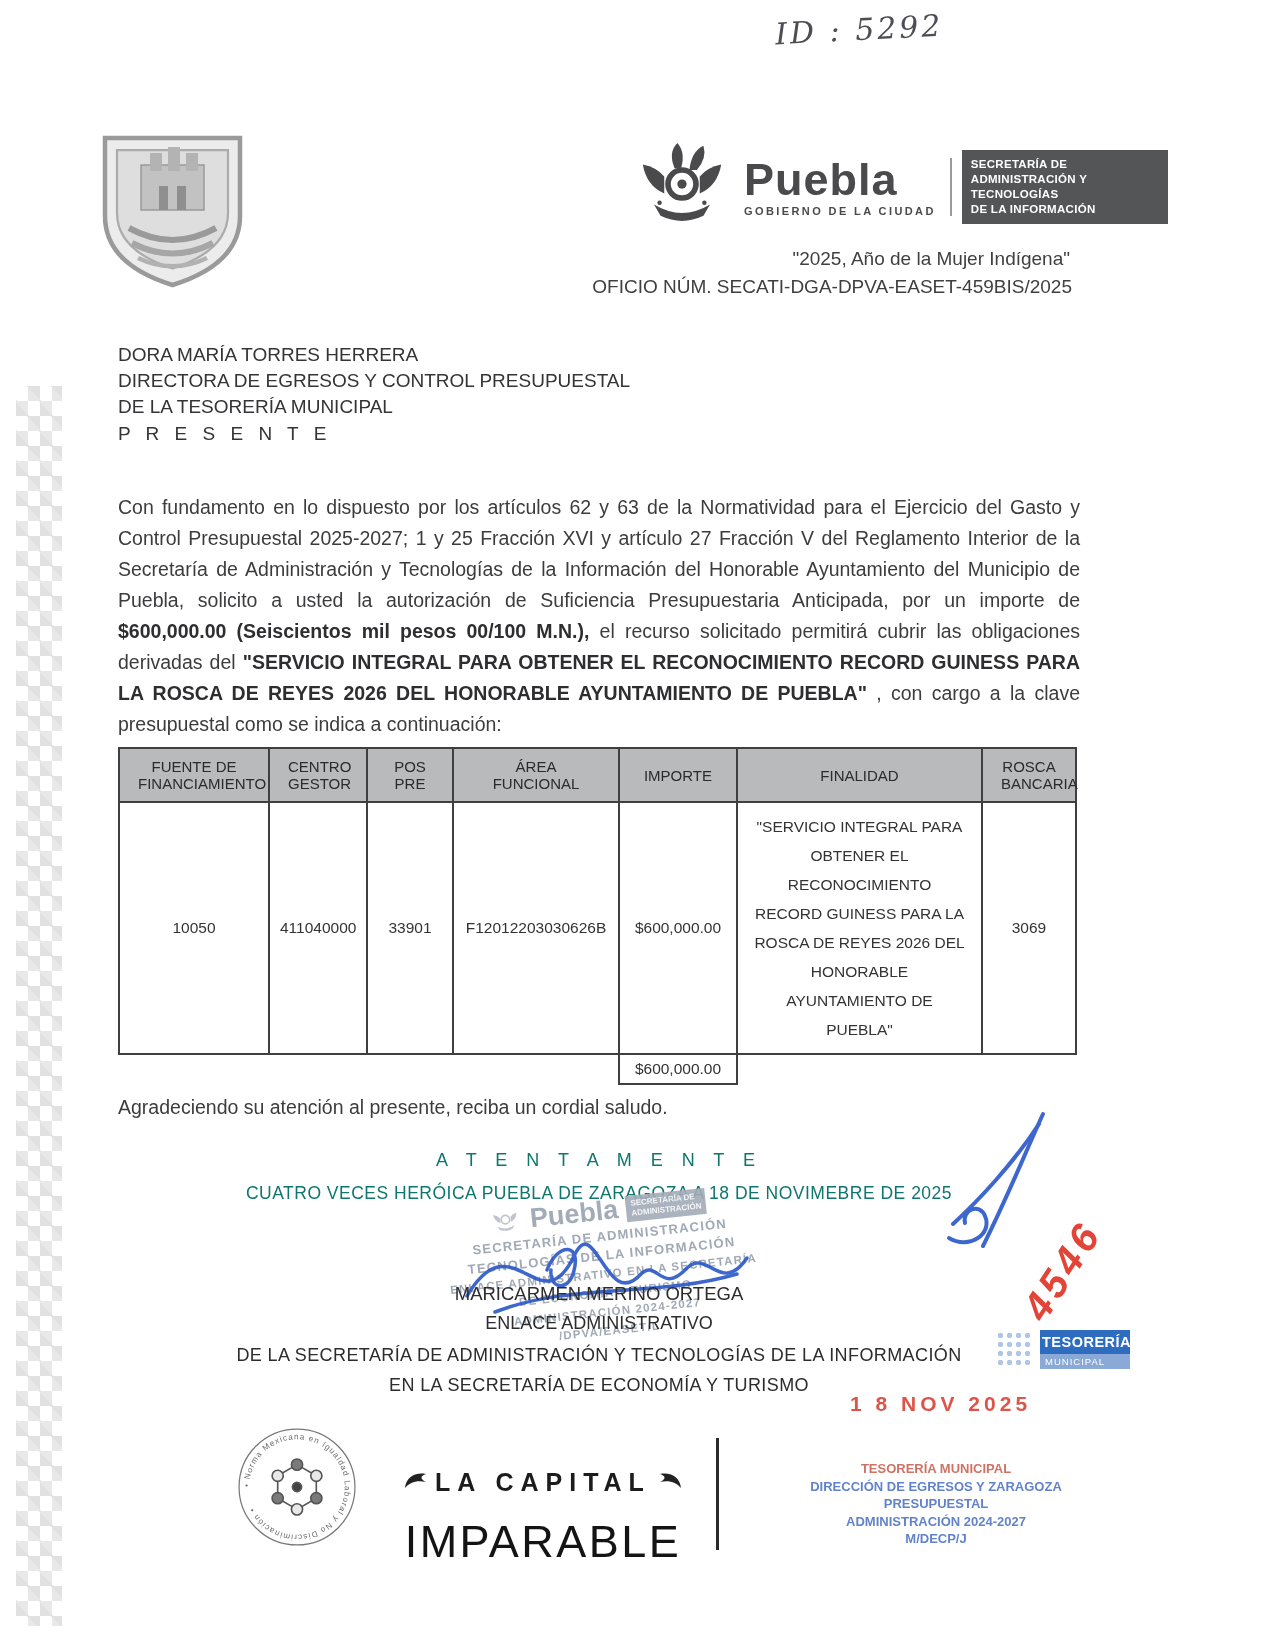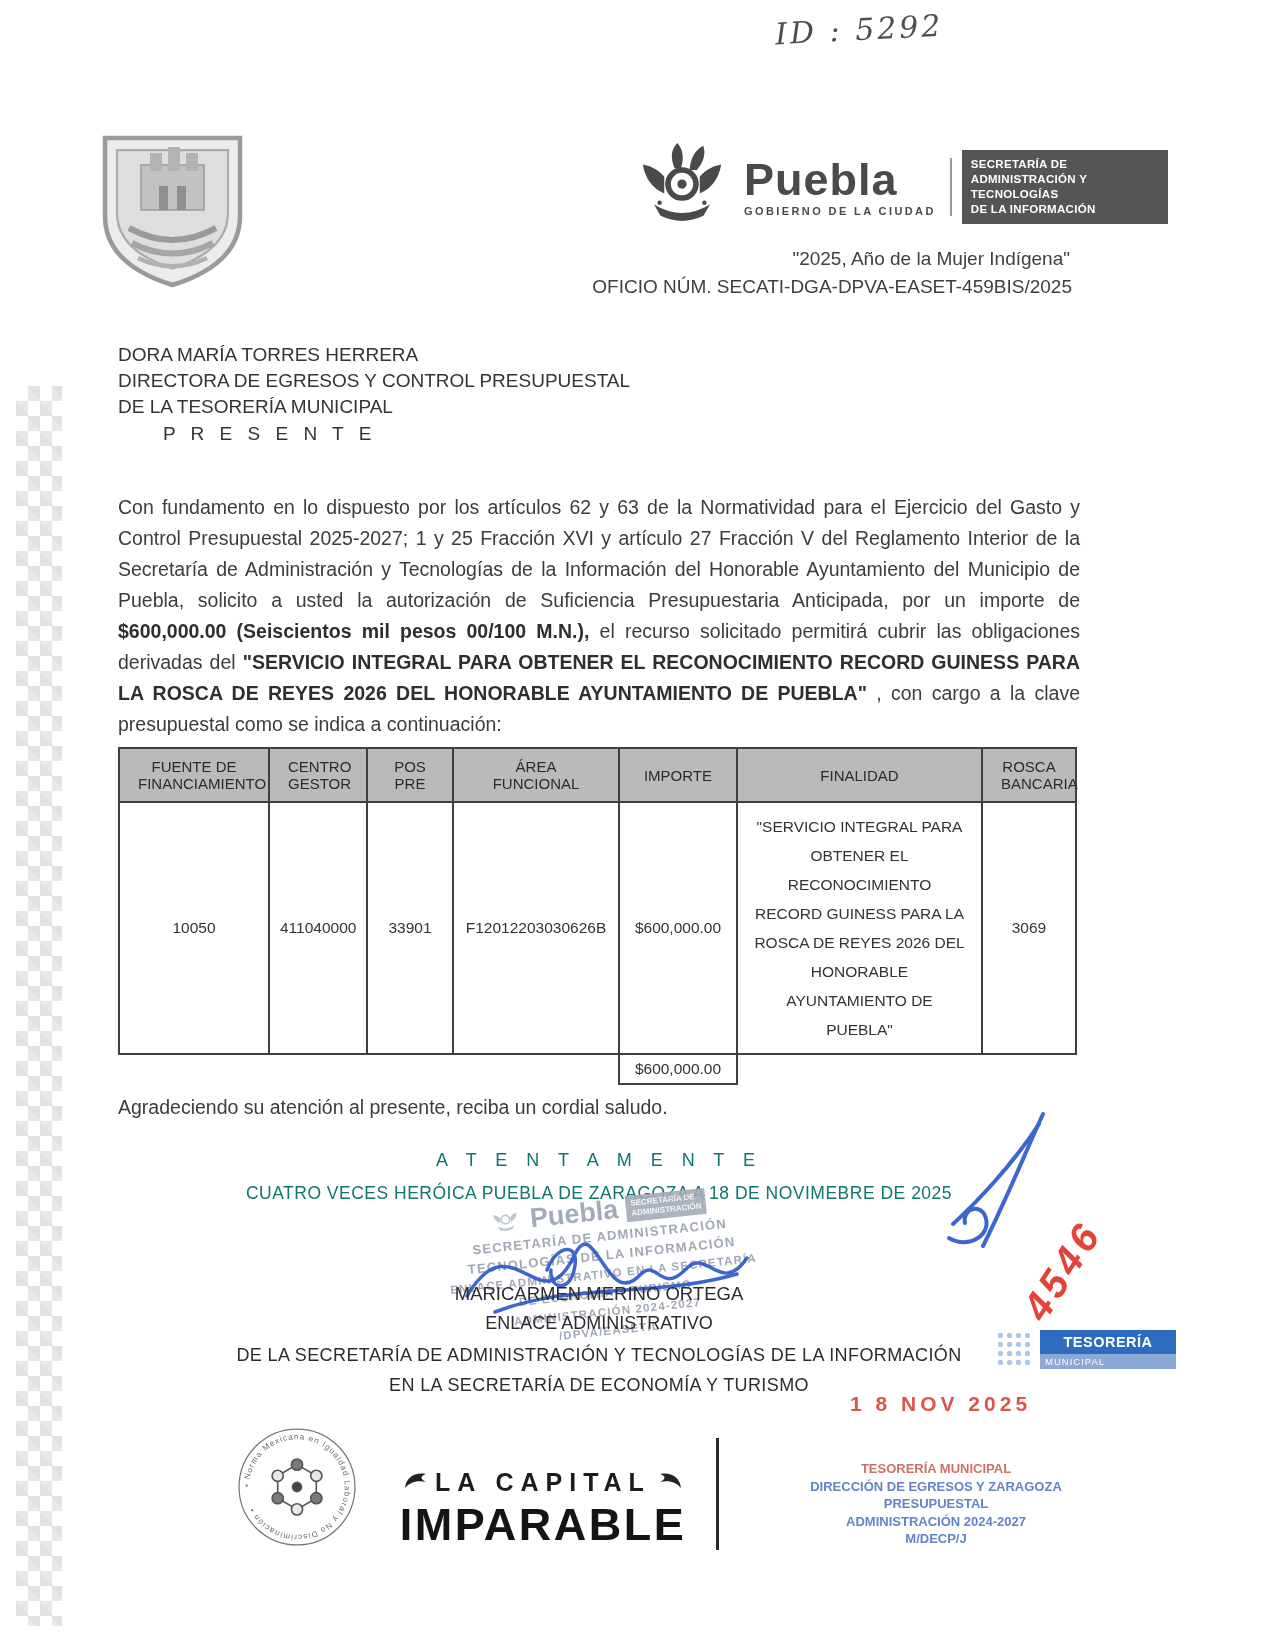--- a/index.html
+++ b/index.html
@@ -34,21 +34,21 @@
   .logo-divider{ width:2px; height:58px; background:#9a9a9a; margin:0 10px 0 14px; }
   .logo-badge{
     background:#545557; color:#fff; width:206px; padding:7px 9px;
     font-size:11.5px; font-weight:bold; line-height:1.3; letter-spacing:.3px;
   }
 
   .year-quote{ right:200px; top:248px; font-size:19px; color:#3f3f41; }
   .oficio-num{ right:198px; top:276px; font-size:19px; color:#3f3f41; }
 
   .recipient{ left:118px; top:342px; font-size:19px; line-height:26px; color:#343436; }
-  .recipient .presente{ letter-spacing:5px; margin-top:1px;margin-left:45px; }
+  .recipient .presente{ letter-spacing:5px; margin-top:1px; }
 
   .body-par{
     left:118px; top:492px; width:962px; font-size:19.5px; line-height:31px;
     text-align:justify; color:#3c3c3e;
   }
   .body-par b{ color:#2e2e30; }
 
   
   table.doc-table{
     position:absolute; left:118px; top:747px; width:957px;
@@ -101,42 +101,42 @@
     left:1008px; top:1248px; font-size:40px; font-weight:bold; font-style:italic;
     color:#e03527; letter-spacing:5px; transform:rotate(-57deg); z-index:4; opacity:.92;
   }
 
   .tesoreria-badge{ left:996px; top:1330px; display:flex; align-items:center; gap:6px; z-index:4; }
   .tes-glyph{
     width:38px; height:38px; opacity:.55;
     background-image:radial-gradient(circle, #6f97d2 2.5px, transparent 3px);
     background-size:9px 9px;
   }
-  .tes-box{ width:136px; }
+  .tes-box{ width:90px; }
   .tes-top{ background:#2e6cc0; color:#fff; font-weight:bold; font-size:14.5px; text-align:center; padding:4px 2px; letter-spacing:.5px; }
   .tes-bottom{ background:#8aa9d6; color:#fff; font-size:9.5px; padding:2px 5px; letter-spacing:1px; }
 
   .date-stamp{
     left:850px; top:1392px; font-size:21px; font-weight:bold; color:#d6382b;
     letter-spacing:4px; opacity:.85; z-index:4;
   }
 
   .blue-stamp{
     left:778px; top:1460px; width:316px; text-align:center; z-index:3;
     font-weight:bold; font-size:13px; line-height:17.5px; opacity:.8;
   }
   .blue-stamp .ln-red{ color:#c3503f; }
   .blue-stamp .ln-blue{ color:#3b63bd; }
 
   
   .seal-svg{ left:236px; top:1426px; }
   .capital-block{ left:390px; top:1468px; width:306px; text-align:center; color:#1c1c1c; }
   .capital-top{ display:flex; align-items:center; justify-content:center; gap:7px; }
   .capital-line1{ font-size:25px; font-weight:bold; letter-spacing:7px; }
-  .capital-line2{ font-size:45px; font-weight:bold; letter-spacing:2.5px; margin-top:2px; color:#141414; }
+  .capital-line2{ font-size:45px; font-weight:normal; letter-spacing:2.5px; margin-top:19px; color:#141414; }
   .footer-divider{ left:716px; top:1438px; width:3px; height:112px; background:#2a2a2a; }
 </style>
 </head>
 <body>
 
 <div class="left-pattern"></div>
 
 <div class="abs handwritten-id">ID : 5292</div>
 
 <div class="abs coat">

